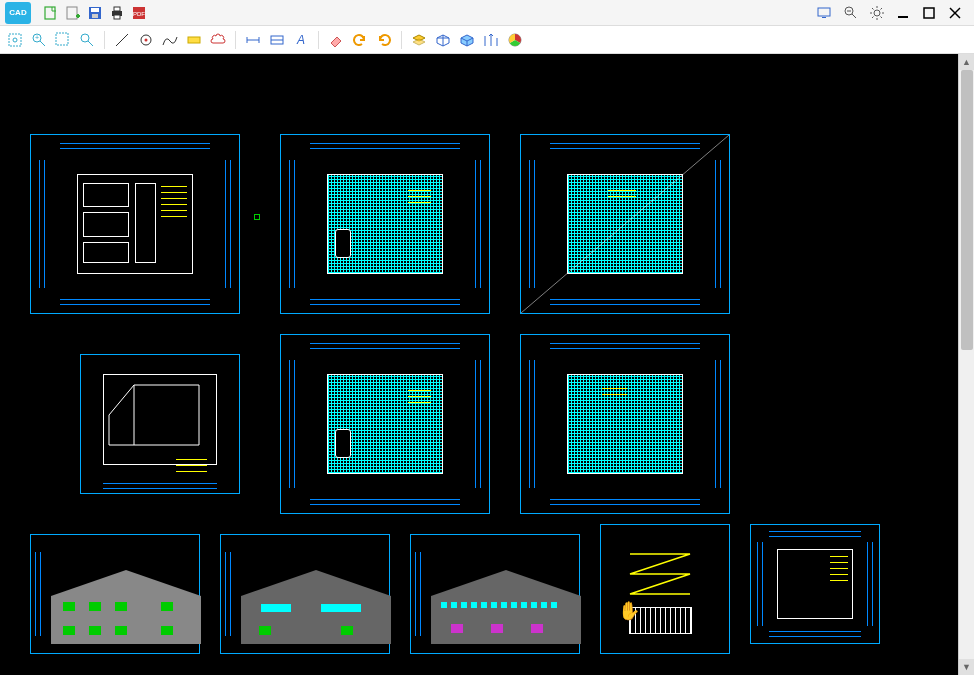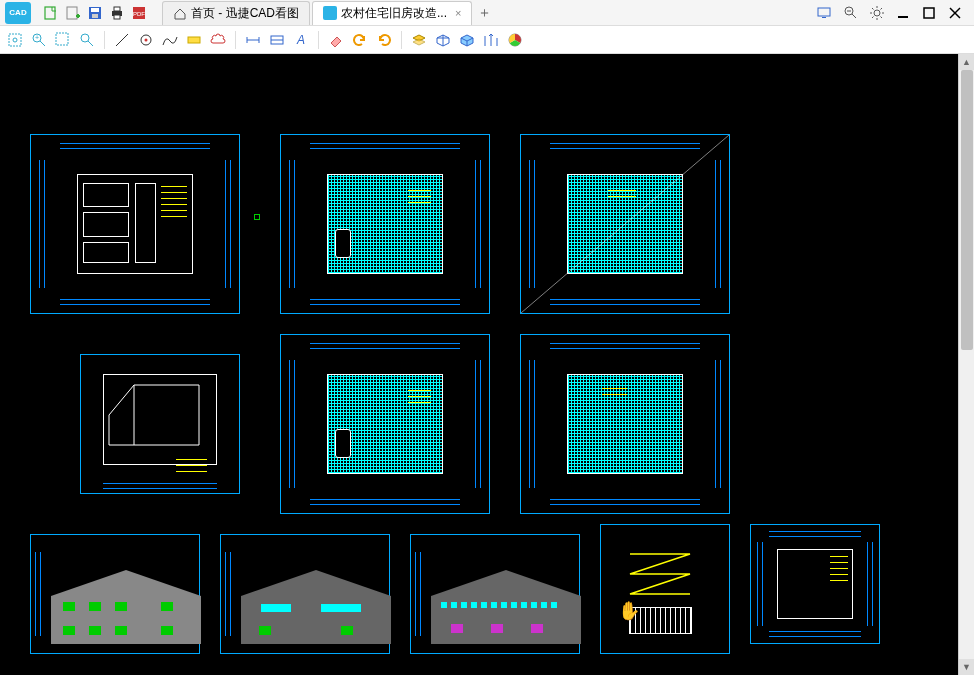--- a/index.html
+++ b/index.html
@@ -80,34 +80,20 @@
         </svg>
       </div>
     <div class="qt">
         <svg width="16" height="16">
           <rect x="2" y="2" width="12" height="12" fill="#c33"></rect>
           <text x="8" y="11" font-size="6" fill="#fff" text-anchor="middle">PDF</text>
         </svg>
       </div>
   </div>
 
-  <div class="tabs">
-    <div class="tab inactive">
-      <svg class="tab-ico">
-          <path d="M2 8 L7 3 L12 8 L12 13 L2 13 Z" fill="none" stroke="#555"></path>
-        </svg>
-      <span>首页 - 迅捷CAD看图</span>
-    </div>
-    <div class="tab">
-      <div class="tab-ico" style="background:#2bb3e6;border-radius:2px;"></div>
-      <span>农村住宅旧房改造...</span>
-      <span class="close-x">×</span>
-    </div>
-    <div class="tab-plus">＋</div>
-  </div>
 
   <div class="win-controls">
     <div class="wc">
         <svg width="16" height="16">
           <rect x="1" y="3" width="12" height="8" fill="none" stroke="#36c"></rect>
           <rect x="5" y="12" width="4" height="1" fill="#36c"></rect>
         </svg>
       </div>
     <div class="wc">
         <svg width="16" height="16">

